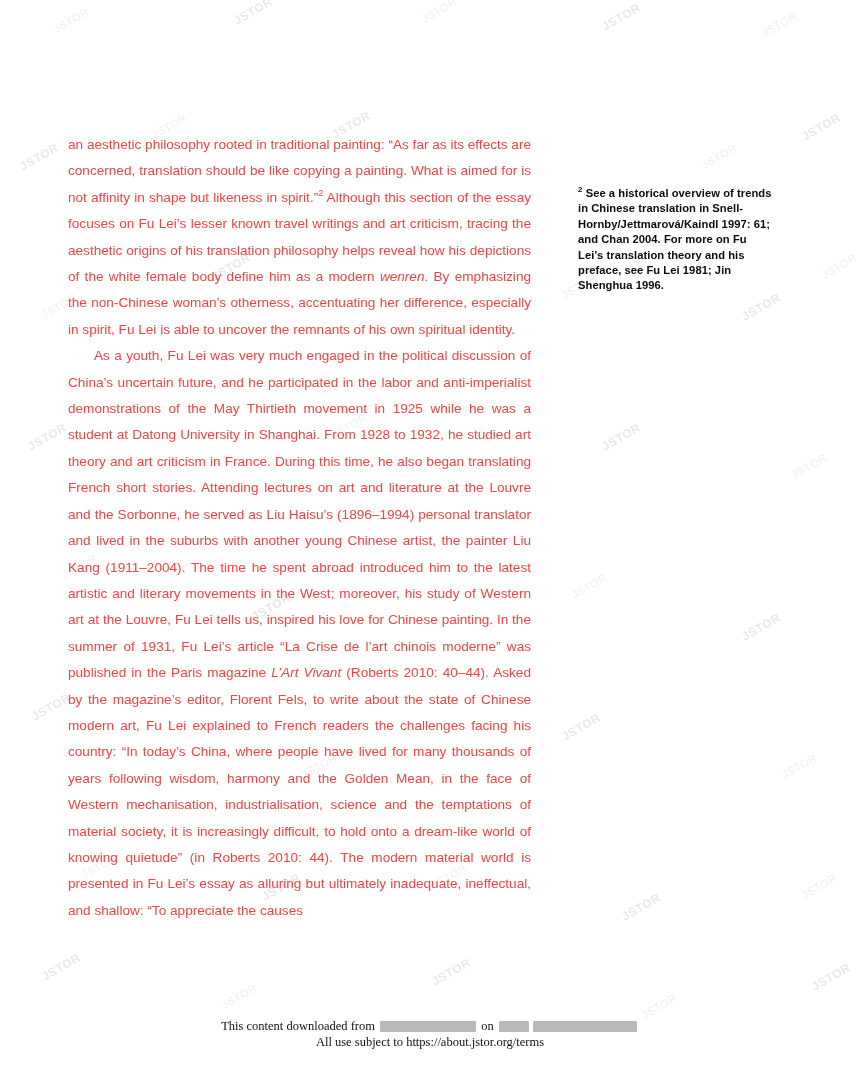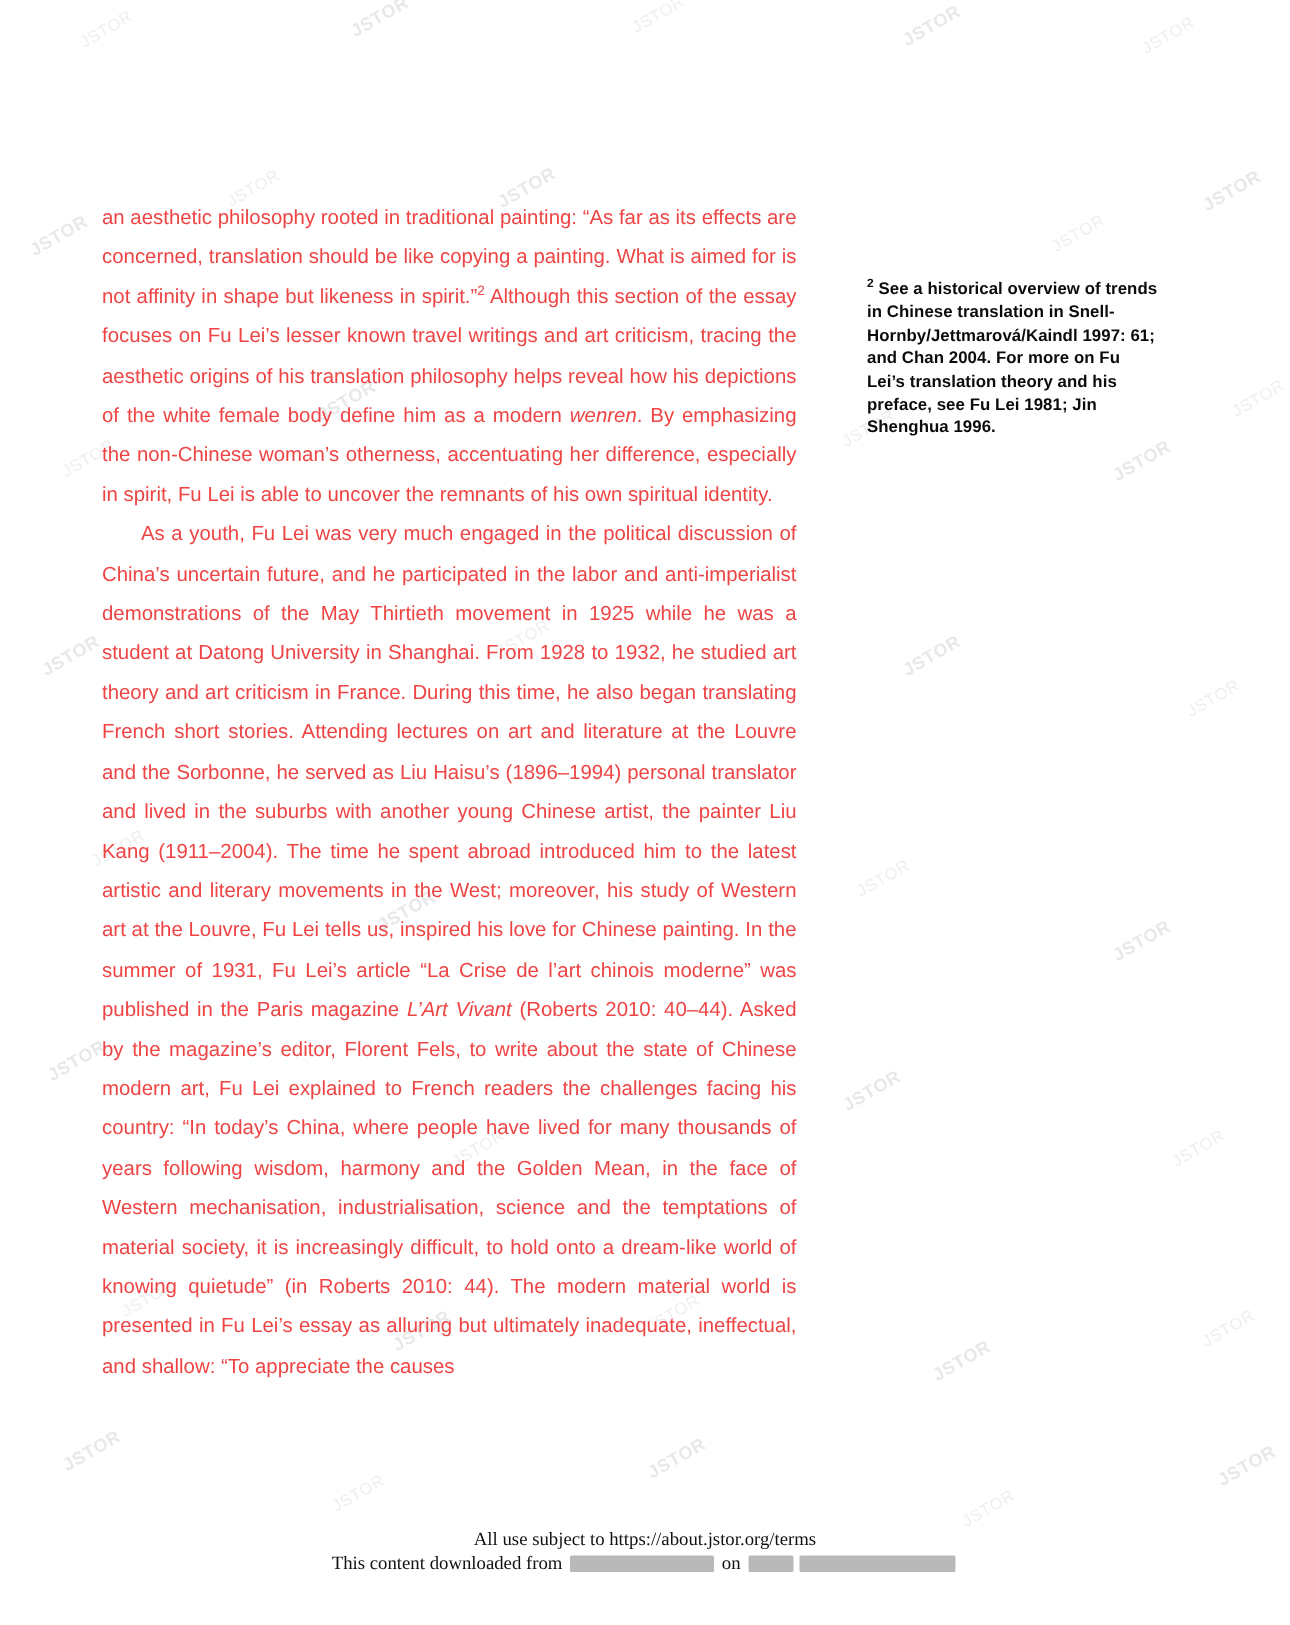--- a/index.html
+++ b/index.html
@@ -170,19 +170,19 @@
       <p><span>an aesthetic philosophy rooted in traditional painting: “As far as its effects are concerned, translation should be like copying a painting. What is aimed for is not affinity in shape but likeness in spirit.”</span><sup>2</sup><span> Although this section of the essay focuses on Fu Lei’s lesser known travel writings and art criticism, tracing the aesthetic origins of his translation philosophy helps reveal how his depictions of the white female body define him as a modern </span><span class="it">wenren</span><span>. By emphasizing the non-Chinese woman’s otherness, accentuating her difference, especially in spirit, Fu Lei is able to uncover the remnants of his own spiritual identity.</span></p>
       <p class="indent"><span>As a youth, Fu Lei was very much engaged in the political discussion of China’s uncertain future, and he participated in the labor and anti-imperialist demonstrations of the May Thirtieth movement in 1925 while he was a student at Datong University in Shanghai. From 1928 to 1932, he studied art theory and art criticism in France. During this time, he also began translating French short stories. Attending lectures on art and literature at the Louvre and the Sorbonne, he served as Liu Haisu’s (1896–1994) personal translator and lived in the suburbs with another young Chinese artist, the painter Liu Kang (1911–2004). The time he spent abroad introduced him to the latest artistic and literary movements in the West; moreover, his study of Western art at the Louvre, Fu Lei tells us, inspired his love for Chinese painting. In the summer of 1931, Fu Lei’s article “La Crise de l’art chinois moderne” was published in the Paris magazine </span><span class="it">L’Art Vivant</span><span> (Roberts 2010: 40–44). Asked by the magazine’s editor, Florent Fels, to write about the state of Chinese modern art, Fu Lei explained to French readers the challenges facing his country: “In today’s China, where people have lived for many thousands of years following wisdom, harmony and the Golden Mean, in the face of Western mechanisation, industrialisation, science and the temptations of material society, it is increasingly difficult, to hold onto a dream-like world of knowing quietude” (in Roberts 2010: 44). The modern material world is presented in Fu Lei’s essay as alluring but ultimately inadequate, ineffectual, and shallow: “To appreciate the causes</span></p>
     </div>
 
   <div id="footnote">
     <sup>2</sup><span> See a historical overview of trends in Chinese translation in Snell-Hornby/Jettmarová/Kaindl 1997: 61; and Chan 2004. For more on Fu Lei’s translation theory and his preface, see Fu Lei 1981; Jin Shenghua 1996.</span>
   </div>
 
 
   <div id="jstor">
-    <div>All use subject to https://about.jstor.org/terms</div>
     <div>
       <span>This content downloaded from </span><span class="redacted r1"></span><span> on </span><span class="redacted r2"></span><span class="redacted r3"></span>
     </div>
+    <div>All use subject to https://about.jstor.org/terms</div>
   </div>
 
 </div>
 
 </body></html>

